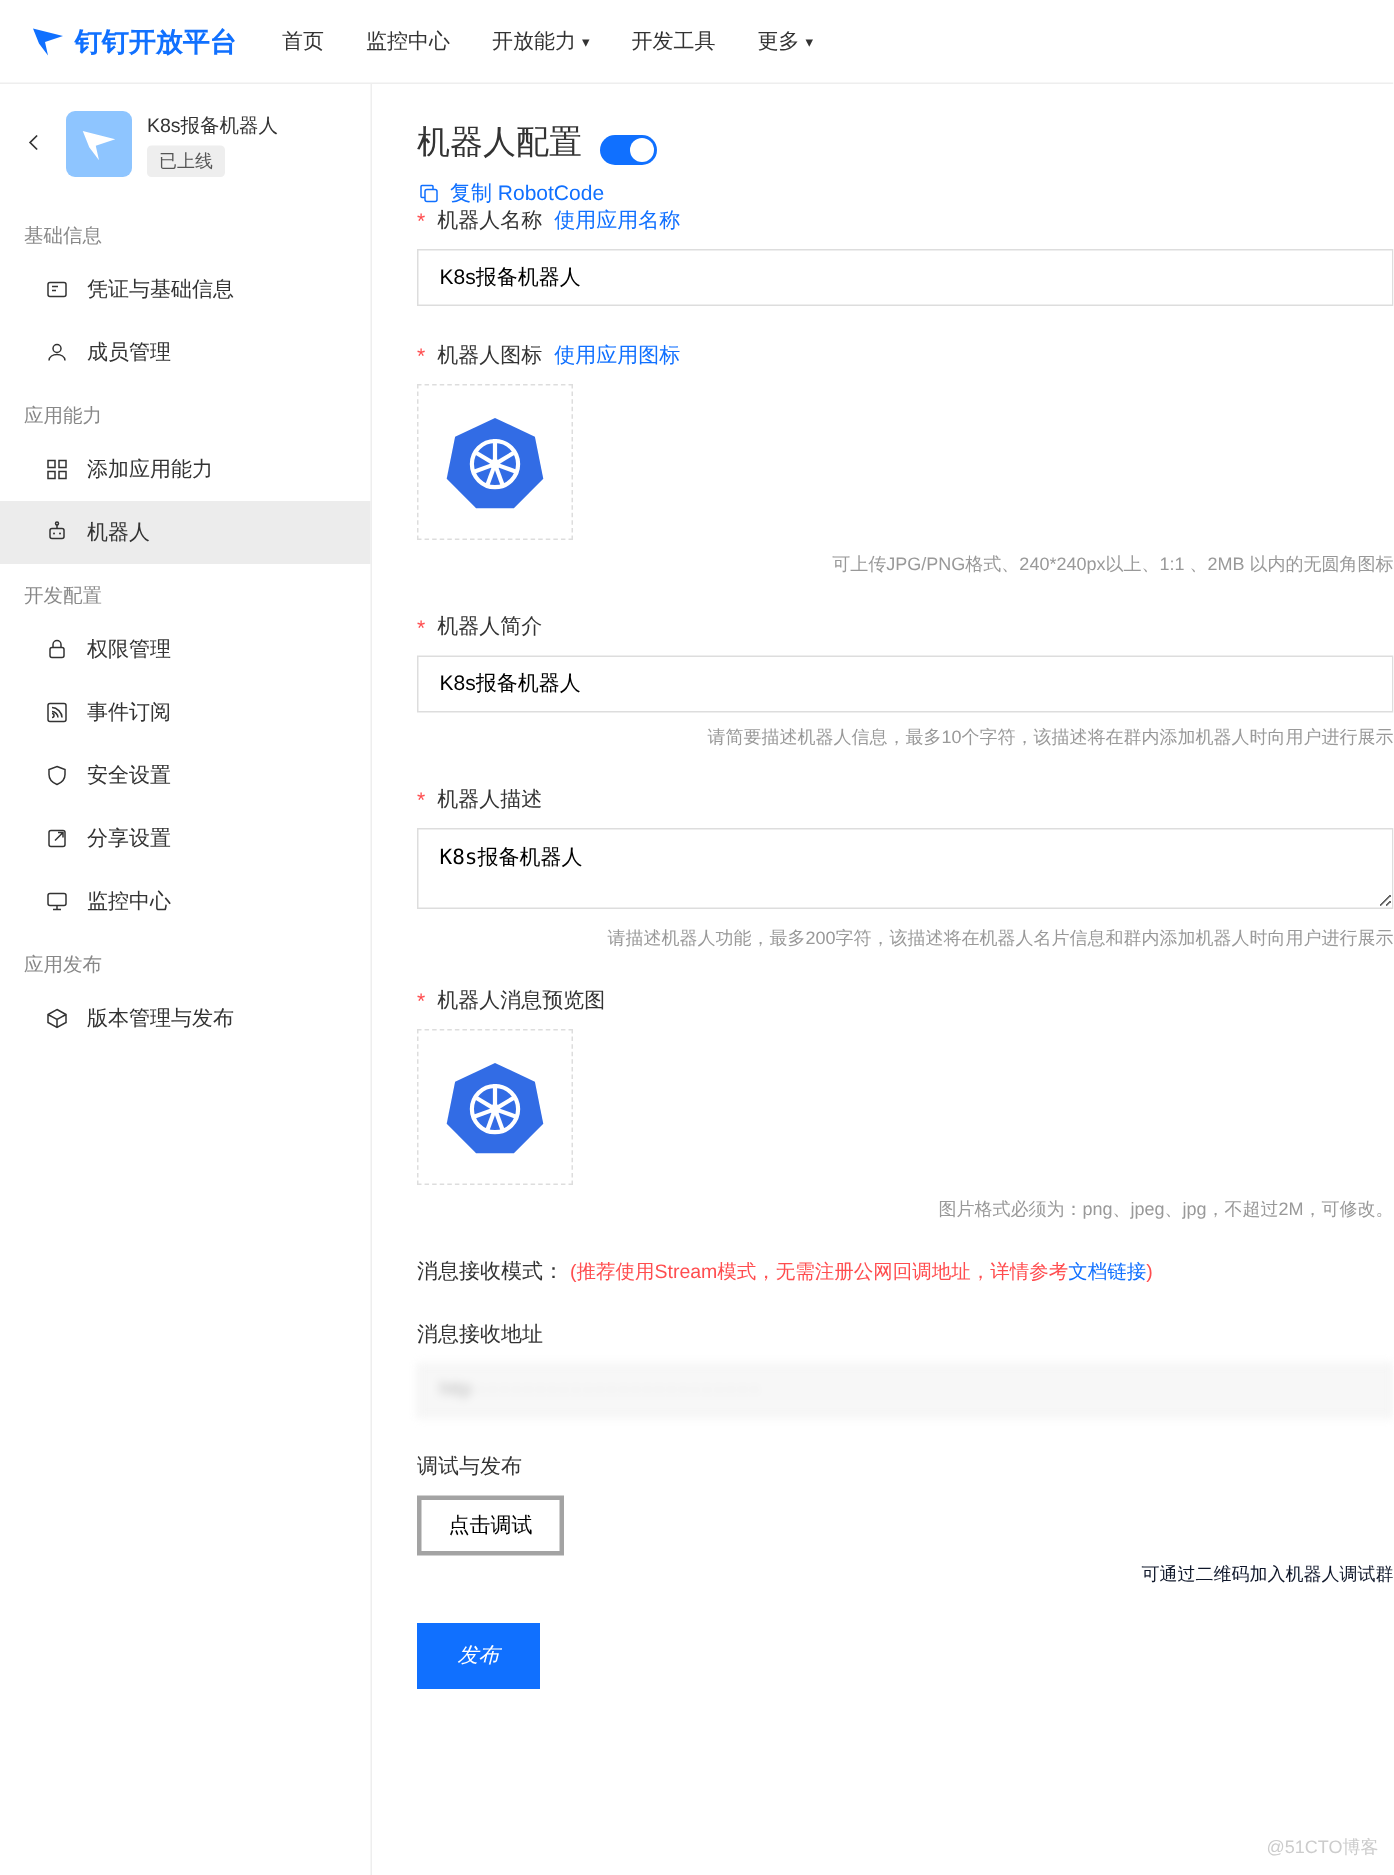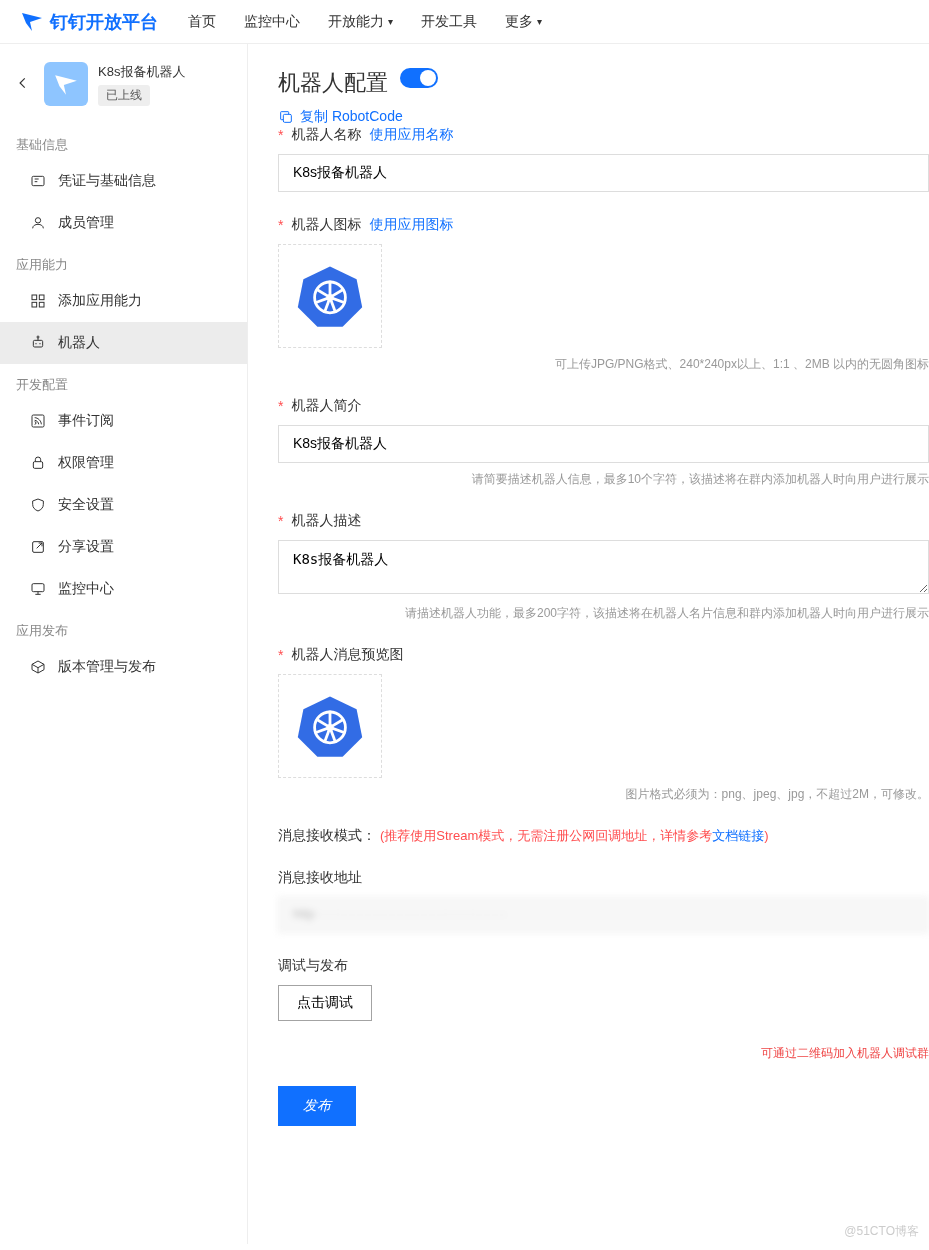--- a/index.html
+++ b/index.html
@@ -1,53 +1,53 @@
 <!DOCTYPE html>
 <html><head>
 <meta charset="utf-8">
 <style>
 * { box-sizing: border-box; margin: 0; padding: 0; }
 body { font-family: -apple-system, BlinkMacSystemFont, "Segoe UI", "PingFang SC", "Microsoft YaHei", sans-serif; font-size: 14px; color: #333; background: #fff; width: 929px; }
-.top-nav { height: 44px; display: flex; align-items: center; padding: 0 20px; border-bottom: 1px solid #eee; }
+.top-nav { height: 56px; display: flex; align-items: center; padding: 0 20px; border-bottom: 1px solid #eee; }
 .logo { display: flex; align-items: center; color: #1070ff; font-weight: bold; font-size: 18px; margin-right: 30px; }
 .logo svg { margin-right: 6px; }
 .nav-items { display: flex; gap: 28px; }
 .nav-item { color: #333; cursor: pointer; display: flex; align-items: center; gap: 4px; }
 .container { display: flex; }
 .sidebar { width: 248px; border-right: 1px solid #eee; min-height: 1200px; }
 .app-header { display: flex; align-items: center; padding: 18px 12px; gap: 10px; }
 .back-arrow { cursor: pointer; padding: 4px; }
 .app-icon { width: 44px; height: 44px; background: #8ec5ff; border-radius: 6px; display: flex; align-items: center; justify-content: center; }
 .app-info { flex: 1; }
 .app-name { font-size: 13px; margin-bottom: 4px; }
 .app-status { background: #eee; color: #555; font-size: 12px; padding: 2px 8px; border-radius: 3px; display: inline-block; }
 .side-section { padding: 12px 16px 6px; color: #888; font-size: 13px; }
 .side-item { padding: 12px 16px 12px 30px; display: flex; align-items: center; gap: 12px; cursor: pointer; color: #333; }
 .side-item.active { background: #ececec; }
 .side-item .icn { width: 16px; height: 16px; display: flex; align-items: center; justify-content: center; }
 .main { flex: 1; padding: 24px 0 40px 30px; }
-.page-title-row { display: flex; align-items: flex-start; gap: 12px; margin-bottom: 10px; }
+.page-title-row { display: flex; align-items: flex-end; gap: 12px; margin-bottom: 10px; }
 .page-title { font-size: 22px; font-weight: 500; }
 .toggle { width: 38px; height: 20px; background: #1070ff; border-radius: 10px; position: relative; cursor: pointer; }
 .toggle::after { content: ""; position: absolute; width: 16px; height: 16px; background: #fff; border-radius: 50%; top: 2px; right: 2px; }
 .copy-link { color: #1070ff; display: flex; align-items: center; gap: 6px; cursor: pointer; }
 .form-row { margin-bottom: 24px; }
 .label-row { display: flex; align-items: center; gap: 8px; margin-bottom: 10px; }
 .req { color: #ff4d4f; }
 .label { color: #333; }
 .link-action { color: #1070ff; cursor: pointer; }
 .input { width: 100%; border: 1px solid #ddd; padding: 10px 14px; font-size: 14px; outline: none; }
 .textarea { width: 100%; border: 1px solid #ddd; padding: 10px 14px; font-size: 14px; outline: none; min-height: 48px; resize: vertical; }
 .hint { color: #999; font-size: 12px; margin-top: 8px; text-align: right; }
 .img-box { width: 104px; height: 104px; border: 1px dashed #ddd; display: flex; align-items: center; justify-content: center; cursor: pointer; }
 .mode-hint { color: #ff4d4f; font-size: 13px; }
 .mode-hint .dl { color: #1070ff; cursor: pointer; }
 .select { width: 100%; border: 1px solid #ddd; padding: 10px 14px; font-size: 14px; background: #fff; }
 .blur-box { width: 100%; height: 36px; border: 1px solid #eee; background: #f7f7f7; filter: blur(3px); color: #bbb; padding: 8px 14px; font-size: 13px; }
-.btn { border: 1px solid #a3a3a3; background: #fff; padding: 8px 18px; cursor: pointer; font-size: 14px; }
+.btn { border: 3px solid #a3a3a3; background: #fff; padding: 8px 18px; cursor: pointer; font-size: 14px; }
 .btn-primary { background: #1070ff; color: #fff; border-color: #1070ff; padding: 10px 24px; font-style: italic; }
 .watermark { position: fixed; right: 10px; bottom: 10px; color: #ccc; font-size: 12px; }
 .chevron { font-size: 10px; }
 .k8s-wheel { fill: #326ce5; }
 </style>
 </head>
 <body>
 
 <div class="top-nav">
   <div class="logo">
@@ -138,34 +138,34 @@
             <circle cx="12" cy="3" r="1.5" fill="none" stroke="#333" stroke-width="1.5"></circle>
           </svg>
         </span>
       <span>机器人</span>
     </div>
 
     <div class="side-section">开发配置</div>
     <div class="side-item">
       <span class="icn">
           <svg width="16" height="16" viewBox="0 0 24 24">
+            <rect x="5" y="10" width="14" height="10" rx="2" fill="none" stroke="#333" stroke-width="1.5"></rect>
+            <path d="M8 10V7a4 4 0 018 0v3" fill="none" stroke="#333" stroke-width="1.5"></path>
+          </svg>
+        </span>
+      <span>权限管理</span>
+    </div>
+    <div class="side-item">
+      <span class="icn">
+          <svg width="16" height="16" viewBox="0 0 24 24">
             <rect x="3" y="3" width="18" height="18" rx="2" fill="none" stroke="#333" stroke-width="1.5"></rect>
             <path d="M7 17a2 2 0 100-4M7 7c5 0 10 5 10 10M7 11c3 0 6 3 6 6" fill="none" stroke="#333" stroke-width="1.5"></path>
           </svg>
         </span>
       <span>事件订阅</span>
-    </div>
-    <div class="side-item">
-      <span class="icn">
-          <svg width="16" height="16" viewBox="0 0 24 24">
-            <rect x="5" y="10" width="14" height="10" rx="2" fill="none" stroke="#333" stroke-width="1.5"></rect>
-            <path d="M8 10V7a4 4 0 018 0v3" fill="none" stroke="#333" stroke-width="1.5"></path>
-          </svg>
-        </span>
-      <span>权限管理</span>
     </div>
     <div class="side-item">
       <span class="icn">
           <svg width="16" height="16" viewBox="0 0 24 24">
             <path d="M12 3l8 3v5c0 5-3 8-8 10-5-2-8-5-8-10V6z" fill="none" stroke="#333" stroke-width="1.5"></path>
           </svg>
         </span>
       <span>安全设置</span>
     </div>
     <div class="side-item">
@@ -301,21 +301,21 @@
         <span class="label">消息接收地址</span>
       </div>
       <div class="blur-box">http · · · · · · · · · · · · · · · · · · · · · · · ·</div>
     </div>
 
     <div class="form-row">
       <div class="label-row">
         <span class="label">调试与发布</span>
       </div>
       <button class="btn">点击调试</button>
-      <div class="hint" style="color:#ef4444;margin-top:24px;">可通过二维码加入机器人调试群</div>
+      <div class="hint" style="color:#0f172a;margin-top:4px;">可通过二维码加入机器人调试群</div>
     </div>
 
     <div class="form-row">
       <button class="btn btn-primary">发布</button>
     </div>
   </div>
 </div>
 
 <div class="watermark">@51CTO博客</div>
 

